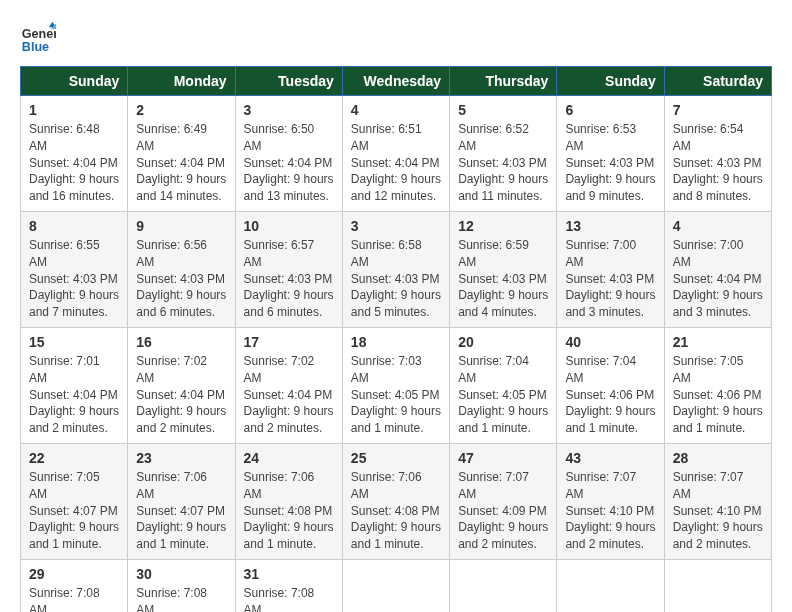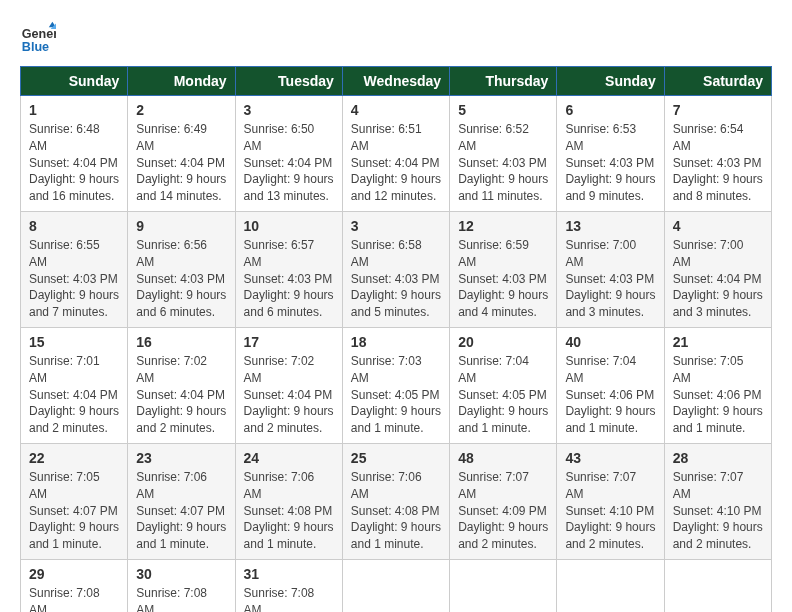--- a/index.html
+++ b/index.html
@@ -216,21 +216,21 @@
         </td>
         <td>
           <span class="day-number">24</span>
 <div class="day-info">Sunrise: 7:06 AM<br>Sunset: 4:08 PM<br>Daylight: 9 hours and 1 minute.</div>
         </td>
         <td>
           <span class="day-number">25</span>
 <div class="day-info">Sunrise: 7:06 AM<br>Sunset: 4:08 PM<br>Daylight: 9 hours and 1 minute.</div>
         </td>
         <td>
-          <span class="day-number">48</span>
+          <span class="day-number">47</span>
 <div class="day-info">Sunrise: 7:07 AM<br>Sunset: 4:09 PM<br>Daylight: 9 hours and 2 minutes.</div>
         </td>
         <td>
           <span class="day-number">43</span>
 <div class="day-info">Sunrise: 7:07 AM<br>Sunset: 4:10 PM<br>Daylight: 9 hours and 2 minutes.</div>
         </td>
         <td>
           <span class="day-number">28</span>
 <div class="day-info">Sunrise: 7:07 AM<br>Sunset: 4:10 PM<br>Daylight: 9 hours and 2 minutes.</div>
         </td>

